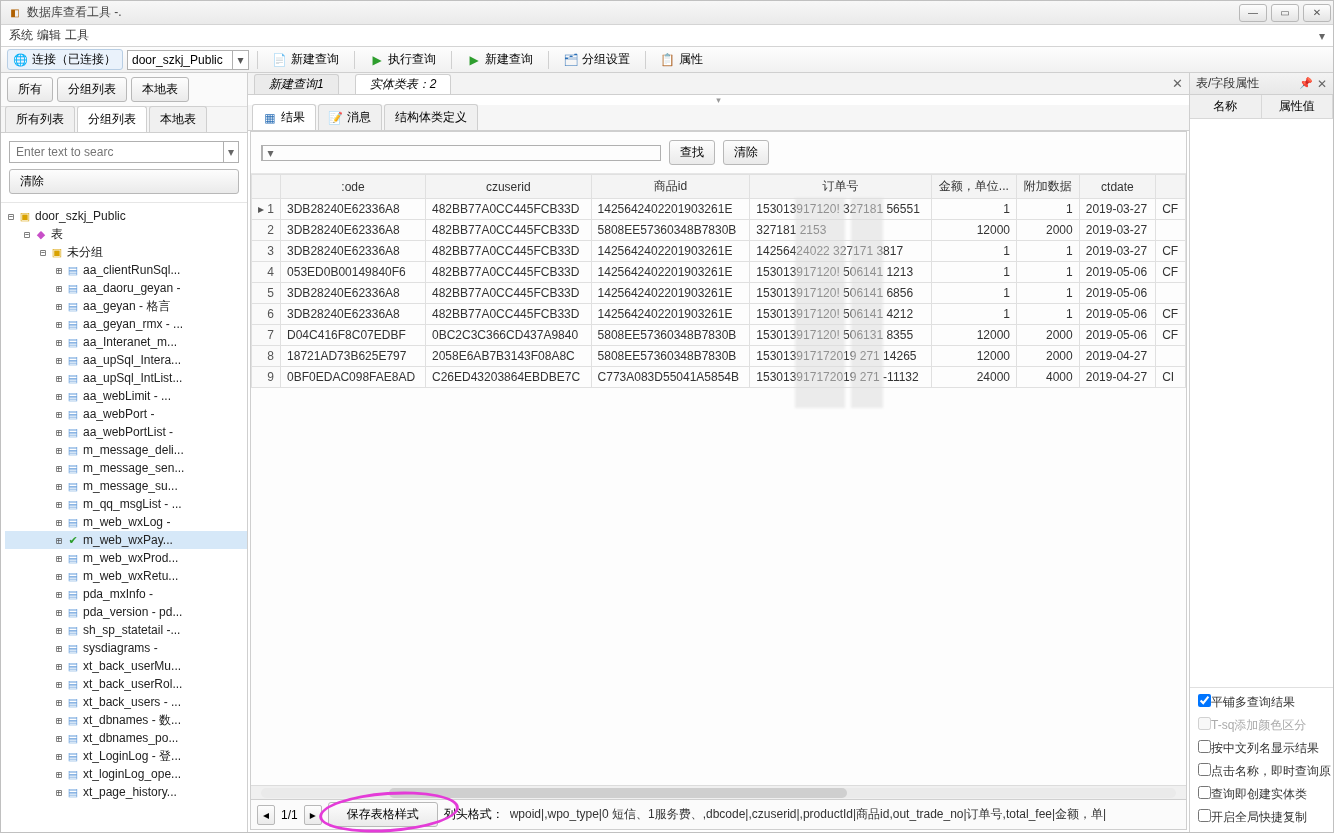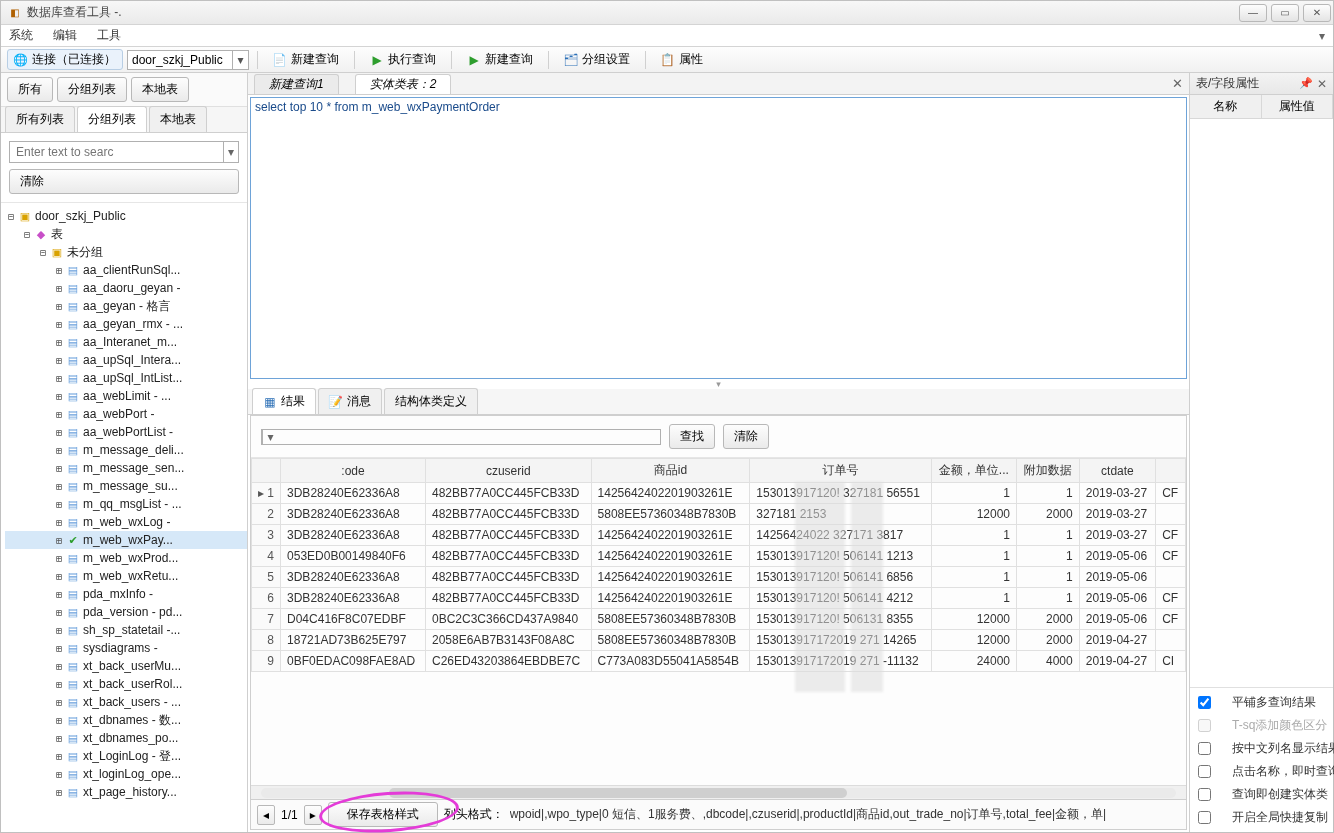--- a/index.html
+++ b/index.html
@@ -3,21 +3,21 @@
 <meta charset="utf-8">
 <style>
 * { box-sizing: border-box; margin: 0; padding: 0; }
 body { font-family: "Microsoft YaHei", SimSun, Tahoma, sans-serif; font-size: 12px; background: #f0f0f0; overflow: hidden; }
 .window { width: 1334px; height: 833px; background: #fff; border: 1px solid #c0c0c0; display: flex; flex-direction: column; }
 .titlebar { height: 24px; background: linear-gradient(#f7f7f7,#eaeaea); border-bottom: 1px solid #d4d4d4; display: flex; align-items: center; padding-left: 6px; }
 .titlebar-icon { width: 16px; height: 14px; display: inline-flex; align-items: center; justify-content: center; font-size: 10px; color: #b06000; margin-right: 4px; }
 .title-text { flex: 1; color: #444; font-size: 12px; }
 .win-controls { display: flex; gap: 0; }
 .win-btn { width: 28px; height: 18px; border: 1px solid #b8b8b8; background: linear-gradient(#fdfdfd,#e4e4e4); border-radius: 3px; margin: 0 2px; display: flex; align-items: center; justify-content: center; font-size: 10px; color: #555; cursor: pointer; }
-.menubar { height: 22px; border-bottom: 1px solid #d4d4d4; display: flex; align-items: center; padding-left: 8px; gap: 20px; background: #fff; }
+.menubar { height: 22px; border-bottom: 1px solid #d4d4d4; display: flex; align-items: center; padding-left: 8px; gap: 4px; background: #fff; }
 .menubar-item { color: #333; cursor: pointer; }
 .menubar-dd { margin-left: auto; margin-right: 4px; width: 14px; text-align: center; color: #666; cursor: pointer; }
 .toolbar { height: 26px; border-bottom: 1px solid #cfcfcf; display: flex; align-items: center; padding: 0 6px; gap: 4px; background: linear-gradient(#fdfdfd,#f1f1f1); }
 .tb-sep { width: 1px; height: 18px; background: #d0d0d0; margin: 0 4px; }
 .tb-btn { display: flex; align-items: center; gap: 4px; padding: 2px 6px; border: 1px solid transparent; border-radius: 2px; cursor: pointer; }
 .conn-pill { display: inline-flex; align-items: center; gap: 4px; padding: 1px 6px; border: 1px solid #b8cee4; background: #eaf2fb; border-radius: 3px; }
 .icon { width: 14px; height: 14px; display: inline-flex; align-items: center; justify-content: center; }
 .icon-green { color: #2e9e2e; }
 .icon-orange { color: #d97a00; }
 .icon-blue { color: #2b6fb6; }
@@ -81,21 +81,21 @@
 .marker-oval { width: 140px; height: 40px; transform: rotate(-4deg); }
 
 .right { width: 144px; border-left: 1px solid #cfcfcf; display: flex; flex-direction: column; background: #fafafa; }
 .right-header { height: 22px; background: linear-gradient(#f3f3f3,#e8e8e8); border-bottom: 1px solid #cfcfcf; display: flex; align-items: center; padding: 0 6px; font-size: 12px; color: #333; justify-content: center; }
 .right-header .pin { margin-left: auto; color: #666; cursor: pointer; font-size: 11px; margin-right: 4px; }
 .right-header .x { color: #666; cursor: pointer; font-size: 12px; }
 .prop-head { display: flex; border-bottom: 1px solid #d8d8d8; background: #f0f0f0; }
 .prop-head div { flex: 1; padding: 3px 8px; border-right: 1px solid #d8d8d8; font-size: 12px; text-align: center; }
 .right-fill { flex: 1; background: #fff; }
 .right-checks { border-top: 1px solid #e0e0e0; padding: 6px 8px; display: flex; flex-direction: column; gap: 6px; background: #fff; }
-.right-checks label { display: flex; align-items: center; gap: 21px; font-size: 12px; color: #333; white-space: nowrap; }
+.right-checks label { display: flex; align-items: flex-start; gap: 0; font-size: 12px; color: #333; white-space: nowrap; }
 .right-checks label.dis { color: #aaa; }
 input[type=checkbox] { width: 13px; height: 13px; }
 .bottom-text { flex: 1; overflow: hidden; white-space: nowrap; color: #333; }
 </style>
 </head>
 <body>
 
 <div class="window">
 
   <div class="titlebar">
@@ -339,23 +339,20 @@
           </div>
         </div>
     </div>
 
     <div class="center">
       <div class="center-tabs">
         <span class="ctab">新建查询1</span>
         <span class="ctab active">实体类表：2</span>
         <span class="ctab-close">✕</span>
       </div>
-      <div class="sql-area">
-        <textarea style="">select top 10 * from m_web_wxPaymentOrder</textarea>
-      </div>
       <div class="sql-dd">▾</div>
       <div class="result-tabs">
         <span class="rtab active">
           <span class="icon icon-blue">▦</span>
           <span>结果</span>
         </span>
         <span class="rtab">
           <span class="icon">📝</span>
           <span>消息</span>
         </span>

